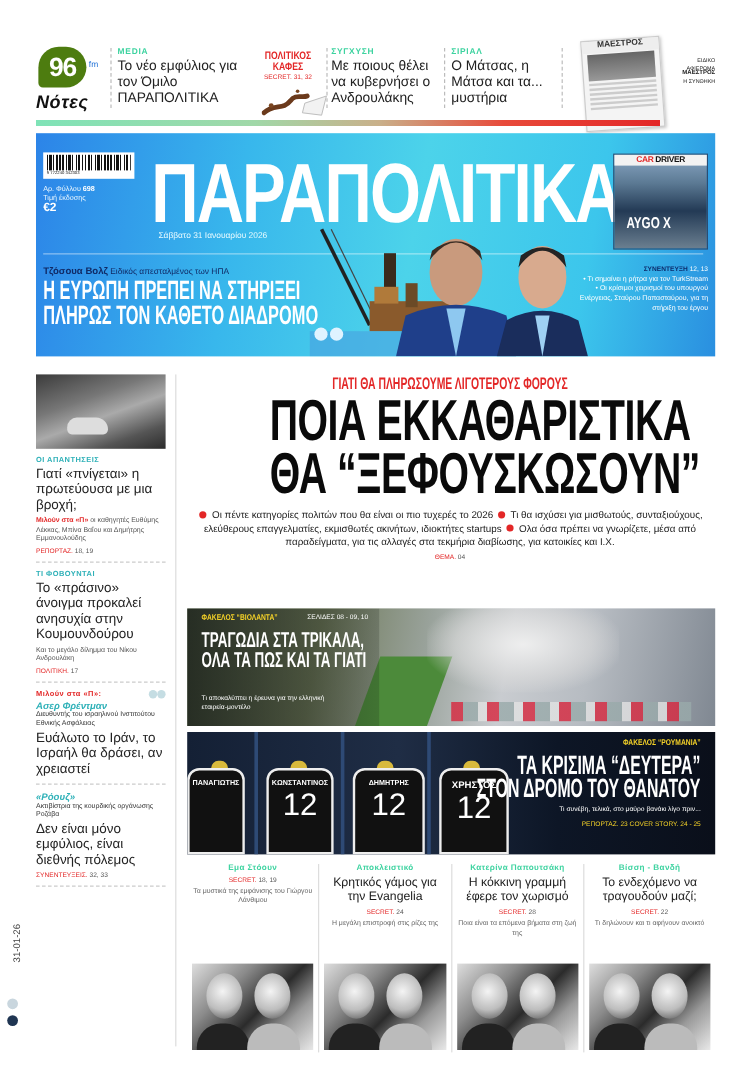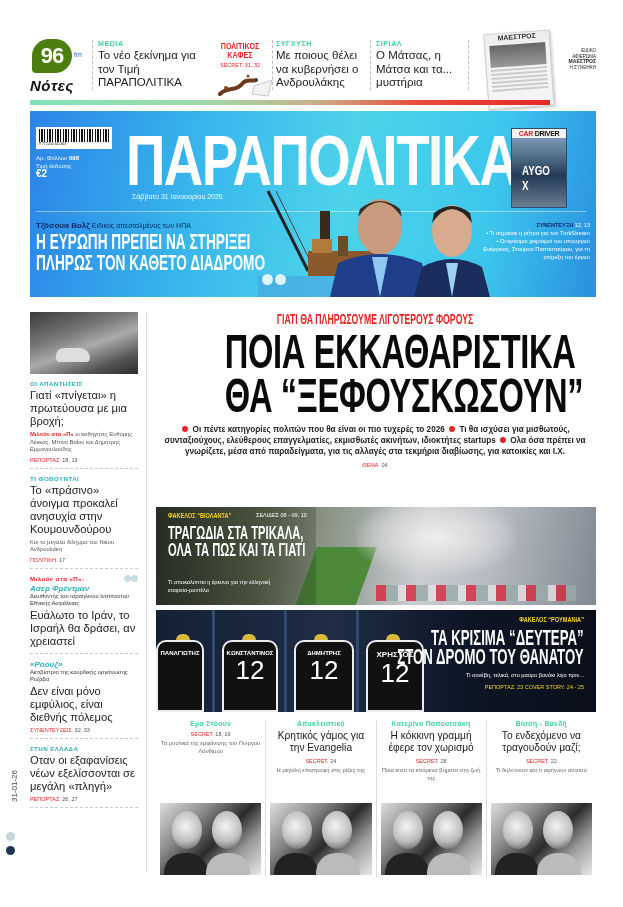--- a/index.html
+++ b/index.html
@@ -33,21 +33,21 @@
   
   .banner { position: absolute; left: 0; top: 79px; width: 566px; height: 186px; background: linear-gradient(100deg, #2c84e8 0%, #38b7ec 30%, #4cd3ea 55%, #3cc6ec 80%, #2a8fe0 100%); overflow: hidden; }
   .barcode { position: absolute; left: 6px; top: 16px; width: 76px; height: 22px; background: #fff; padding: 2px 3px; }
   .barcode .bars { height: 13px; background: repeating-linear-gradient(90deg, #111 0 1px, #fff 1px 2px, #111 2px 4px, #fff 4px 5px, #111 5px 6px, #fff 6px 8px); }
   .barcode .nums { font-size: 3.5px; color: #111; }
   .issue { position: absolute; left: 6px; top: 44px; font-size: 6px; color: #e9f6ff; line-height: 7.5px; }
   .issue b { color: #fff; }
   .issue .price { font-size: 10px; font-weight: bold; color: #fff; }
   .mast { position: absolute; left: 96px; top: 20px; font-family: "Liberation Sans Narrow", "Liberation Sans", sans-serif; font-weight: bold; font-size: 70px; line-height: 60px; color: #fff; letter-spacing: -2px; transform: scaleX(0.78); transform-origin: left top; white-space: nowrap; }
   .date { position: absolute; left: 102px; top: 82px; font-size: 7px; color: #e9fbff; }
-  .cardriver { position: absolute; left: 481px; top: 17px; width: 56px; height: 80px; background: linear-gradient(#8aa7c4 0%, #5c7a94 30%, #233a55 60%, #6b7f90 100%); border: 1px solid #2a4d72; }
+  .cardriver { position: absolute; left: 481px; top: 17px; width: 79px; height: 80px; background: linear-gradient(#8aa7c4 0%, #5c7a94 30%, #233a55 60%, #6b7f90 100%); border: 1px solid #2a4d72; }
   .cardriver .cd { background: #f2f2f2; font-size: 7px; font-weight: bold; color: #111; text-align: center; line-height: 9px; letter-spacing: -0.3px; }
   .cardriver .cd span { color: #e32727; }
   .cardriver .aygo { position: absolute; bottom: 14px; left: 10px; font-size: 13px; font-weight: bold; color: #fff; font-family: "Liberation Sans Narrow", sans-serif; transform: scaleX(0.75); transform-origin: left; }
   .bannerline { position: absolute; left: 6px; top: 100px; width: 550px; border-top: 1px solid rgba(255,255,255,.45); }
   .byline { position: absolute; left: 6px; top: 110px; font-size: 7px; color: #102a66; }
   .byline b { font-size: 8px; }
   .banner-head { position: absolute; left: 6px; top: 120px; font-family: "Liberation Sans Narrow", "Liberation Sans", sans-serif; font-weight: bold; color: #fff; font-size: 22px; line-height: 21px; transform: scaleX(0.62); transform-origin: left top; white-space: nowrap; }
   .dots2 { position: absolute; left: 232px; top: 160px; }
   .dots2 i { display: inline-block; width: 11px; height: 11px; border-radius: 50%; background: #dff3ff; margin-right: 2px; }
   .rig { position: absolute; left: 228px; top: 70px; width: 120px; height: 116px; }
@@ -75,21 +75,21 @@
   .times { margin-top: 4px; font-family: "Liberation Serif", serif; font-size: 5.5px; line-height: 6px; font-weight: bold; color: #111; }
   .times-row { display: flex; justify-content: space-between; align-items: flex-end; }
   .datevert { position: absolute; left: -20px; top: 770px; transform: rotate(-90deg); transform-origin: left top; font-size: 8px; color: #444; white-space: nowrap; }
   .cdots { position: absolute; left: -24px; top: 800px; }
   .cdots i { display: block; width: 9px; height: 9px; border-radius: 50%; margin-bottom: 5px; }
 
   
   .main { position: absolute; left: 124px; top: 280px; width: 442px; }
   .overline { text-align: center; font-family: "Liberation Sans Narrow", "Liberation Sans", sans-serif; font-weight: bold; color: #e32727; font-size: 14px; transform: scaleX(0.62); letter-spacing: 0; height: 14px; line-height: 14px; white-space: nowrap; }
   .headline { text-align: center; font-family: "Liberation Sans Narrow", "Liberation Sans", sans-serif; font-weight: bold; color: #0a0a0a; font-size: 48px; line-height: 44px; transform: scaleX(0.68); transform-origin: center top; white-space: nowrap; margin-top: 4px; letter-spacing: -0.5px; }
-  .deck { text-align: center; font-size: 8.2px; line-height: 11px; color: #222; margin-top: 6px; padding: 0 4px; font-weight: bold; }
+  .deck { text-align: center; font-size: 8.2px; line-height: 11px; color: #222; margin-top: 6px; padding: 0 4px; }
   .deck .b { display: inline-block; width: 6px; height: 6px; background: #e32727; border-radius: 50%; margin: 0 2px; vertical-align: 0px; }
   .theme { text-align: center; font-size: 5.5px; color: #e32727; margin-top: 5px; }
   .theme span { color: #555; }
 
   
   .fire { position: absolute; left: 126px; top: 475px; width: 440px; height: 98px; overflow: hidden; background: linear-gradient(100deg, #5e6a52 0%, #6f7a5a 25%, #9aa39c 45%, #c9ccd0 60%, #b7bcc2 75%, #808892 100%); }
   .fire .smoke { position: absolute; left: 200px; top: -10px; width: 160px; height: 80px; background: radial-gradient(ellipse at center, rgba(240,240,240,.95) 0%, rgba(220,220,220,.6) 50%, rgba(200,200,200,0) 75%); }
   .fire .grass { position: absolute; left: 150px; top: 40px; width: 60px; height: 60px; background: #4c8a3a; transform: skewX(-20deg); }
   .fire .trucks { position: absolute; left: 220px; top: 78px; width: 200px; height: 16px; background: repeating-linear-gradient(90deg, #d7263d 0 10px, #9aa 10px 22px, #e2e2e2 22px 30px); opacity: .8; }
   .fire .dark { position: absolute; left: 0; top: 0; width: 160px; height: 98px; background: linear-gradient(90deg, rgba(20,25,20,.75), rgba(20,25,20,.2)); }
@@ -134,21 +134,21 @@
   <div class="topstrip">
     <div class="logo96">
       <div class="bubble">96</div>
       <div class="fm">fm</div>
       <div class="notes">Nότες</div>
     </div>
     <div class="tvdiv" style="left:62px"></div>
 
     <div class="teaser" style="left:68px; width:100px">
       <div class="kicker">MEDIA</div>
-      <div class="title">Το νέο ξεκίνημα για τον Τιμή ΠΑΡΑΠΟΛΙΤΙΚΑ</div>
+      <div class="title">Το νέο εμφύλιος για τον Όμιλο ΠΑΡΑΠΟΛΙΤΙΚΑ</div>
     </div>
 
     <div class="kafes">
       <div class="t">ΠΟΛΙΤΙΚΟΣ</div>
       <div class="t">ΚΑΦΕΣ</div>
       <div class="s">SECRET. 31, 32</div>
     </div>
     <svg class="coffee" viewBox="0 0 55 26">
       <path d="M2 22 C10 14, 18 20, 24 12 C28 6, 34 10, 38 8" stroke="#6b3a1c" stroke-width="4" fill="none" stroke-linecap="round"></path>
       <circle cx="8" cy="16" r="2" fill="#7a4520"></circle>
@@ -268,25 +268,20 @@
       <div class="h">Ευάλωτο το Ιράν, το Ισραήλ θα δράσει, αν χρειαστεί</div>
     </div>
 
     <div class="lsec">
       <div class="name">«Ρόουζ»</div>
       <div class="role">Ακτιβίστρια της κουρδικής οργάνωσης Ροζάβα</div>
       <div class="h">Δεν είναι μόνο εμφύλιος, είναι διεθνής πόλεμος</div>
       <div class="ref"><span style="color:#e32727">ΣΥΝΕΝΤΕΥΞΕΙΣ.</span><span> 32, 33</span></div>
     </div>
 
-    <div class="lsec">
-      <div class="kick">ΣΤΗΝ ΕΛΛΑΔΑ</div>
-      <div class="h">Οταν οι εξαφανίσεις νέων εξελίσσονται σε μεγάλη «πληγή»</div>
-      <div class="ref"><span style="color:#e32727">ΡΕΠΟΡΤΑΖ.</span><span> 26, 27</span></div>
-    </div>
 
   </div>
   <div class="vsep"></div>
 
   <div class="datevert">31-01-26</div>
   <div class="cdots">
     <i style="background:#c9d6de"></i>
     <i style="background:#1f3552"></i>
   </div>
 

